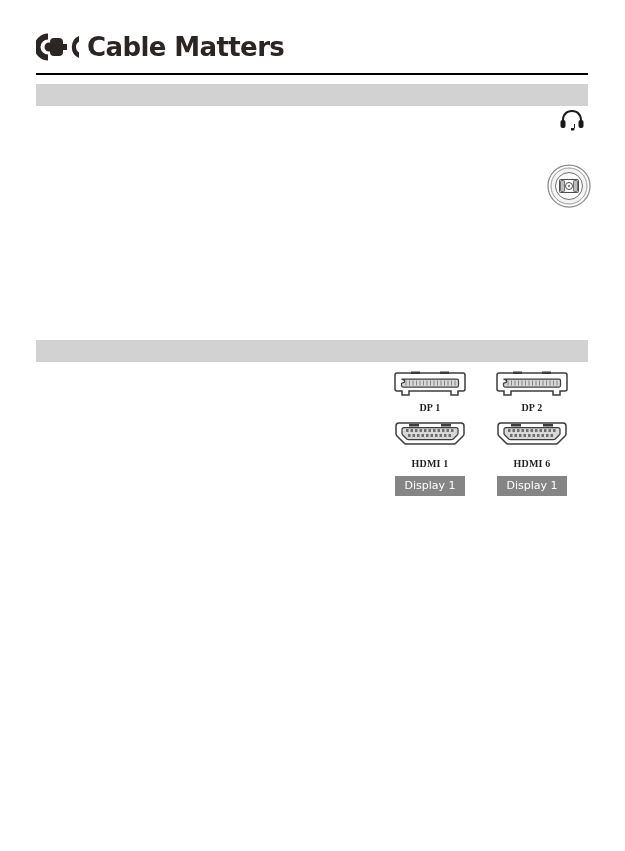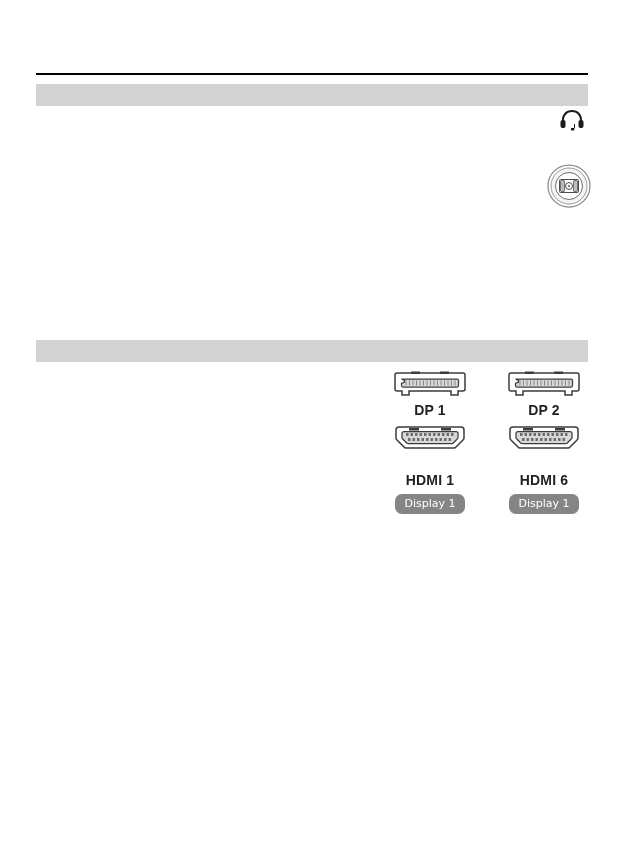--- a/index.html
+++ b/index.html
@@ -108,42 +108,42 @@
   }
   .port-col {
     position: absolute;
     top: 0;
     width: 80px;
     display: flex;
     flex-direction: column;
     align-items: center;
   }
   #port-col-1 { left: 0px; }
-  #port-col-2 { left: 114px; text-align: center; }
+  #port-col-2 { left: 102px; text-align: center; }
 
   .dp-connector { width: 72px; height: 26px; display: block; }
   .hdmi-connector { width: 72px; height: 28px; display: block; }
 
   .port-label {
-    font-family: Liberation Sans, sans-serif;
-    font-size: 14px;
+    font-family: Liberation Serif, serif;
+    font-size: 10px;
     font-weight: 700;
     letter-spacing: 0.2px;
     color: #231f20;
     line-height: 1;
     white-space: nowrap;
   }
   .dp-label   { margin-top: 6px; margin-bottom: 8px; }
-  .hdmi-label { margin-top: 20px; margin-bottom: 7px; }
+  .hdmi-label { margin-top: 10px; margin-bottom: 7px; }
 
   .display-badge {
     display: inline-block;
     background: #858585;
     color: #ffffff;
-    border-radius: 7px;
+    border-radius: 0;
     font-family: "DejaVu Sans", sans-serif;
     font-size: 11px;
     font-weight: 400;
     line-height: 1;
     padding: 4px 9px 5px 9px;
     white-space: nowrap;
   }
 
   
   .footer-sliver {
@@ -163,20 +163,36 @@
     white-space: nowrap;
     line-height: 1;
     opacity: 0.85;
   }
 </style>
 </head>
 <body>
 
 <div class="page">
 
+  <div class="brand">
+    <span class="brand-mark">
+      <svg class="brand-mark" viewBox="0 0 88 60" xmlns="http://www.w3.org/2000/svg" aria-hidden="true">
+        <g fill="#2b2523">
+
+          <path d="M24 3 A27 27 0 1 0 24 57 L24 45 A15 15 0 1 1 24 15 Z"></path>
+          <circle cx="26" cy="30" r="9"></circle>
+
+          <path d="M36 12 h10 a8 8 0 0 1 8 8 v4 h8 v12 h-8 v4 a8 8 0 0 1 -8 8 h-10 a8 8 0 0 1 -8 -8 v-20 a8 8 0 0 1 8 -8 z"></path>
+
+          <path d="M86 8 A24 24 0 0 0 86 52 L86 41 A13 13 0 0 1 86 19 Z"></path>
+        </g>
+      </svg>
+    </span>
+    <span class="brand-name">Cable Matters</span>
+  </div>
 
   <div class="header-rule"></div>
 
   <div class="section-bar" id="section-bar-1">
     <span class="section-title"></span>
   </div>
 
   <div class="audio-figure">
     <span class="headset-icon">
       <svg class="headset-icon" viewBox="0 0 52 48" xmlns="http://www.w3.org/2000/svg" aria-hidden="true">

